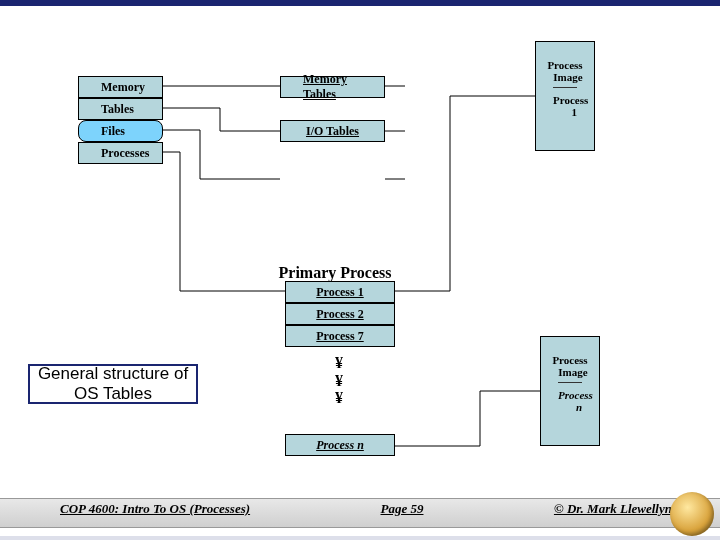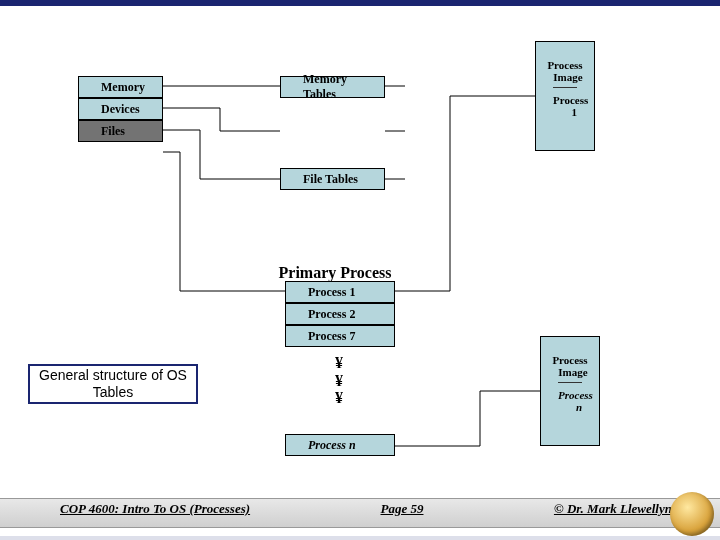--- a/index.html
+++ b/index.html
@@ -28,22 +28,22 @@
     border: 1px solid #000;
     background: #b5d6dc;
     font-family: "Times New Roman", serif;
     font-weight: bold;
     font-size: 12px;
     display: flex;
     align-items: center;
     justify-content: flex-start;
     padding: 0 22px;
   }
-  .box.center { justify-content: flex-start; }
-  .box.white { background: #737373; }
+  .box.center { justify-content: center; text-decoration: underline; }
+  .box.white { background: #7dd3fc; border-radius: 8px; }
   .tall {
     flex-direction: column;
     justify-content: flex-start;
     padding: 17px;
     text-align: right;
   }
   .tall .hdr { font-size: 11px; line-height: 1.1; margin-bottom: 4px; }
   .tall .sub { font-size: 11px; border-top: 1px solid #333; width: 100%; padding-top: 6px; }
   .tall .fill { flex: 1; }
   .lbl {
@@ -62,21 +62,21 @@
   }
   .caption-box {
     position: absolute;
     left: 28px;
     top: 358px;
     width: 170px;
     height: 40px;
     border: 2px solid #1a2570;
     background: #fff;
     font-family: Arial, sans-serif;
-    font-size: 14px;
+    font-size: 17px;
     display: flex;
     align-items: center;
     justify-content: center;
     text-align: center;
     line-height: 1.2;
   }
   .footer-band {
     position: absolute;
     left: 0;
     bottom: 12px;
@@ -143,31 +143,34 @@
         <path d="M335 255 H390 V60 H475"></path>
 
         <path d="M335 410 H420 V355 H480"></path>
       </g>
     </svg>
 
     <div class="box" style="left:18px; top:40px; width:85px; height:22px;">
         <span>Memory</span>
       </div>
     <div class="box" style="left:18px; top:62px; width:85px; height:22px;">
-        <span>Devices</span>
+        <span>Tables</span>
       </div>
     <div class="box white" style="left:18px; top:84px; width:85px; height:22px;">
         <span>Files</span>
       </div>
+    <div class="box" style="left:18px; top:106px; width:85px; height:22px;">
+        <span>Processes</span>
+      </div>
 
     <div class="box center" style="left:220px; top:40px; width:105px; height:22px;">
         <span>Memory Tables</span>
       </div>
-    <div class="box center" style="left:220px; top:132px; width:105px; height:22px;">
-        <span>File Tables</span>
+    <div class="box center" style="left:220px; top:84px; width:105px; height:22px;">
+        <span>I/O Tables</span>
       </div>
 
     <div class="lbl" style="left:215px; top:228px; width:120px;">Primary Process Table</div>
     <div class="box center" style="left:225px; top:245px; width:110px; height:22px;">
         <span>Process 1</span>
       </div>
     <div class="box center" style="left:225px; top:267px; width:110px; height:22px;">
         <span>Process 2</span>
       </div>
     <div class="box center" style="left:225px; top:289px; width:110px; height:22px;">

